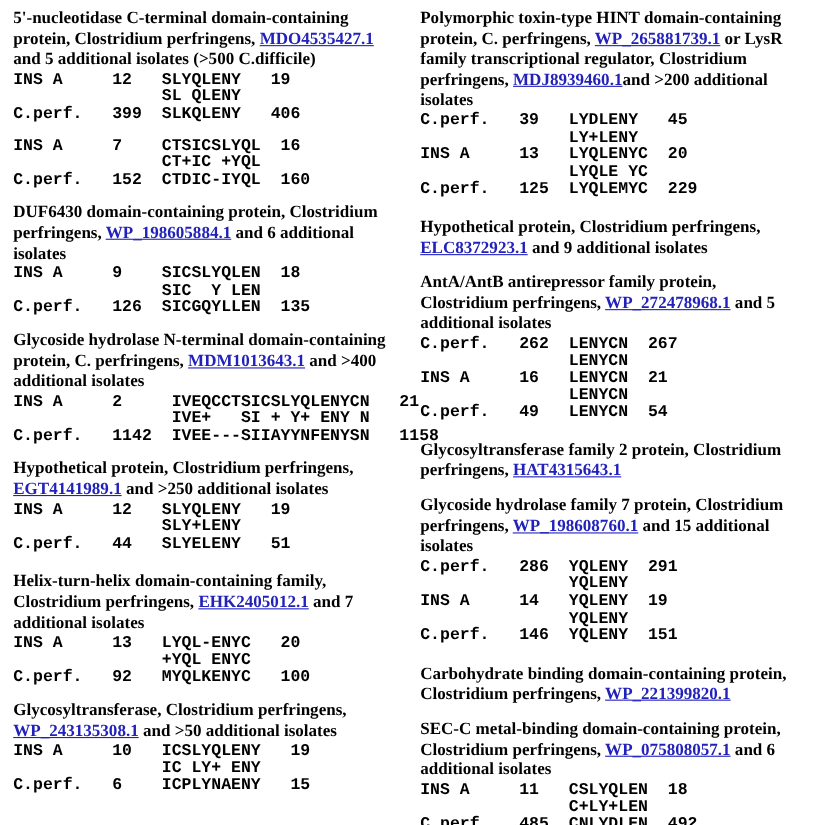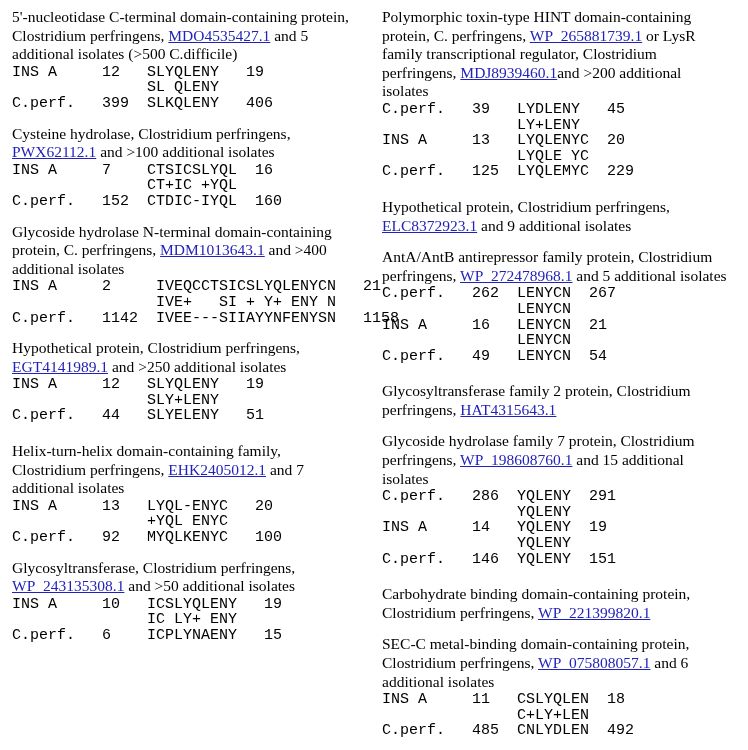--- a/index.html
+++ b/index.html
@@ -24,20 +24,21 @@
   }
   .columns {
     display: flex;
     flex-direction: row;
     align-items: flex-start;
     gap: 24px;
   }
   .column {
     width: 346px;
     flex: 0 0 346px;
+    font-weight: bold;
   }
   .entry {
     margin: 0 0 0 0;
   }
   .entry + .entry {
     margin-top: 13px;
   }
   .entry.gap-none {
     margin-top: 18px;
   }
@@ -72,27 +73,30 @@
     <div class="column">
 
       <div class="entry">
         <p class="caption"><span>5'-nucleotidase C-terminal domain-containing protein, Clostridium perfringens, </span><a class="acc" href="#">MDO4535427.1</a><span> and 5 additional isolates (&gt;500 C.difficile)</span></p>
         <pre class="aln">INS A     12   SLYQLENY   19
                SL QLENY
 C.perf.   399  SLKQLENY   406</pre>
       </div>
 
       <div class="entry">
-        <p class="caption"><span>Cysteine hydrolase, Clostridium perfringens, </span><a class="acc" href="#">PWX62112.1</a><span> and &gt;100 additional isolates</span></p>
         <pre class="aln">INS A     7    CTSICSLYQL  16
                CT+IC +YQL
 C.perf.   152  CTDIC-IYQL  160</pre>
       </div>
 
       <div class="entry">
+        <p class="caption"><span>DUF6430 domain-containing protein, Clostridium perfringens, </span><a class="acc" href="#">WP_198605884.1</a><span> and 6 additional isolates</span></p>
+        <pre class="aln">INS A     9    SICSLYQLEN  18
+               SIC  Y LEN
+C.perf.   126  SICGQYLLEN  135</pre>
       </div>
 
       <div class="entry">
         <p class="caption"><span>Glycoside hydrolase N-terminal domain-containing protein, C. perfringens, </span><a class="acc" href="#">MDM1013643.1</a><span> and &gt;400 additional isolates</span></p>
         <pre class="aln">INS A     2     IVEQCCTSICSLYQLENYCN   21
                 IVE+   SI + Y+ ENY N
 C.perf.   1142  IVEE---SIIAYYNFENYSN   1158</pre>
       </div>
 
       <div class="entry">

